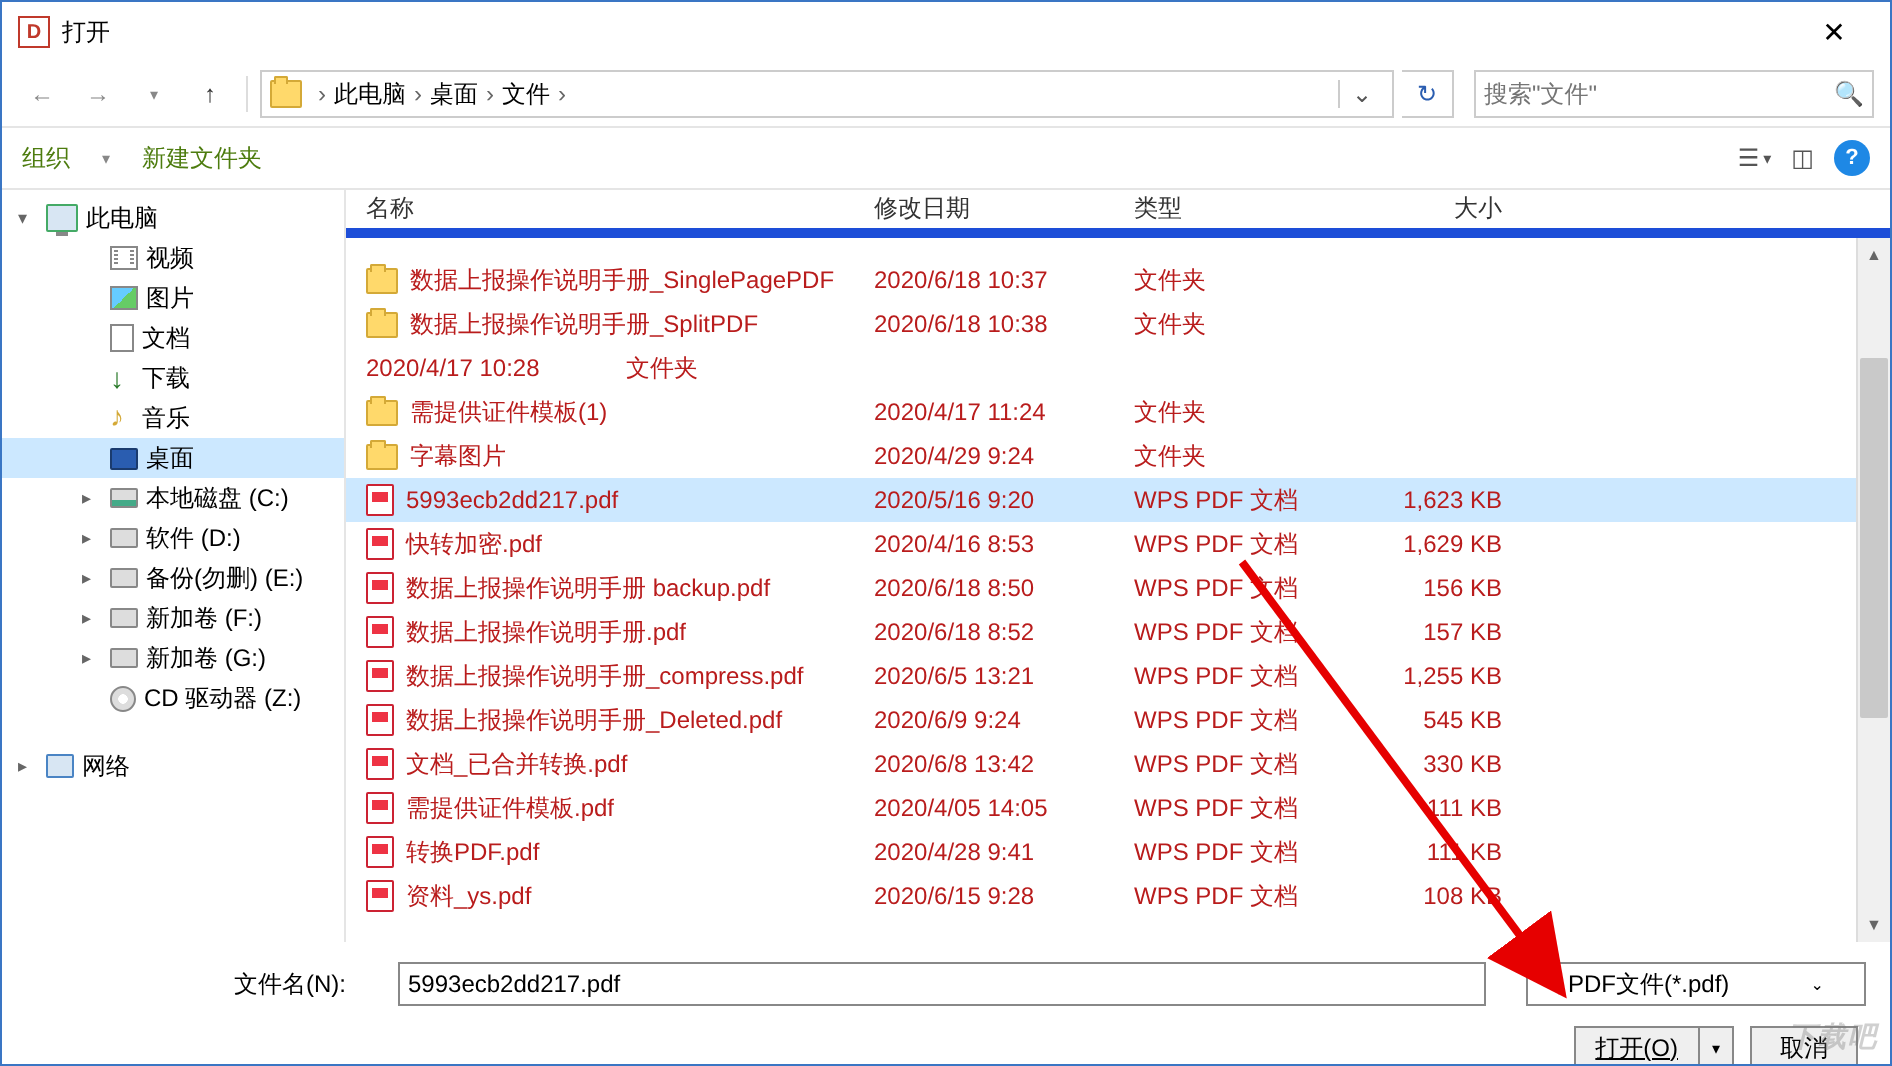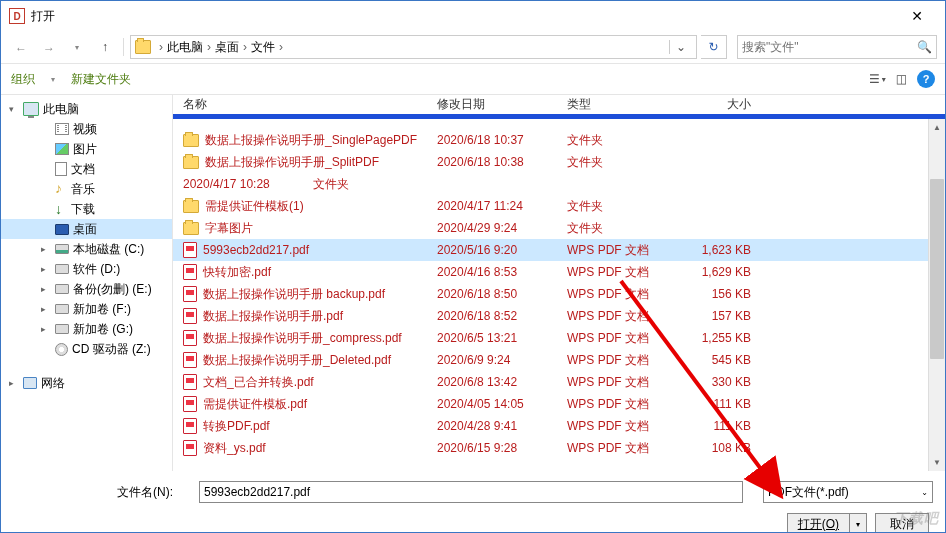--- a/index.html
+++ b/index.html
@@ -67,21 +67,21 @@
 .icon-folder::before{content:'';position:absolute;top:-3px;left:1px;width:6px;height:3px;background:#ffd96b;border:1px solid #d4a937;border-bottom:none;border-radius:1px 1px 0 0;}
 .icon-pdf { width:14px; height:16px; background:#fff; border:1px solid #c23; border-radius:1px; position:relative; flex-shrink:0;}
 .icon-pdf::before{content:'';position:absolute;top:3px;left:2px;right:2px;height:5px;background:#e34;}
 .scrollbar-v { position: absolute; right: 0; top: 0; bottom: 0; width: 17px; background: #f0f0f0; border-left: 1px solid #ddd; }
 .scrollbar-v .sb-arrow { height: 17px; display: flex; align-items: center; justify-content: center; color: #666; font-size: 8px; }
 .scrollbar-v .sb-thumb { position: absolute; top: 60px; left: 1px; right: 1px; height: 180px; background: #c9c9c9; border-radius: 1px; }
 .bottom { padding: 10px 12px; }
 .filename-row { display: flex; align-items: center; gap: 20px; margin-bottom: 10px; }
 .filename-row .lbl { width: 166px; text-align: right; padding-right: 6px; }
 .filename-row input { flex: 1; height: 22px; border: 1px solid #888; padding: 0 4px; outline: none; }
-.filter { width: 170px; height: 22px; border: 1px solid #888; display: flex; align-items: center; padding: 0 4px; justify-content: space-between; }
+.filter { width: 170px; height: 22px; border: 1px solid #888; display: flex; align-items: center; padding: 0 20px; justify-content: space-between; }
 .btn-row { display: flex; justify-content: flex-end; gap: 8px; padding-right: 4px; }
 .btn { height: 22px; border: 1px solid #888; background: #efefef; padding: 0 14px; display: flex; align-items: center; }
 .btn.split { padding: 0; }
 .btn.split .main { padding: 0 10px; border-right: 1px solid #888; height: 100%; display: flex; align-items: center; text-decoration: underline; }
 .btn.split .drop { width: 16px; display: flex; align-items: center; justify-content: center; font-size: 8px; }
 .arrow-overlay { position: absolute; pointer-events: none; }
 .watermark { position: absolute; right: 6px; bottom: 4px; font-size: 14px; color: rgba(120,120,120,0.35); font-weight: bold; letter-spacing: 1px; font-style: italic; }
 </style>
 </head>
 <body>
@@ -151,27 +151,27 @@
         <span class="icon-pic"></span>
         <span class="label">图片</span>
       </div>
       <div class="tree-item indent1">
         <span class="arrow"></span>
         <span class="icon-doc"></span>
         <span class="label">文档</span>
       </div>
       <div class="tree-item indent1">
         <span class="arrow"></span>
+        <span class="icon-download"></span>
+        <span class="label">下载</span>
+      </div>
+      <div class="tree-item indent1">
+        <span class="arrow"></span>
         <span class="icon-music"></span>
         <span class="label">音乐</span>
-      </div>
-      <div class="tree-item indent1">
-        <span class="arrow"></span>
-        <span class="icon-download"></span>
-        <span class="label">下载</span>
       </div>
       <div class="tree-item indent1 selected">
         <span class="arrow"></span>
         <span class="icon-desktop"></span>
         <span class="label">桌面</span>
       </div>
       <div class="tree-item indent1">
         <span class="arrow">▸</span>
         <span class="icon-disk c"></span>
         <span class="label">本地磁盘 (C:)</span>

